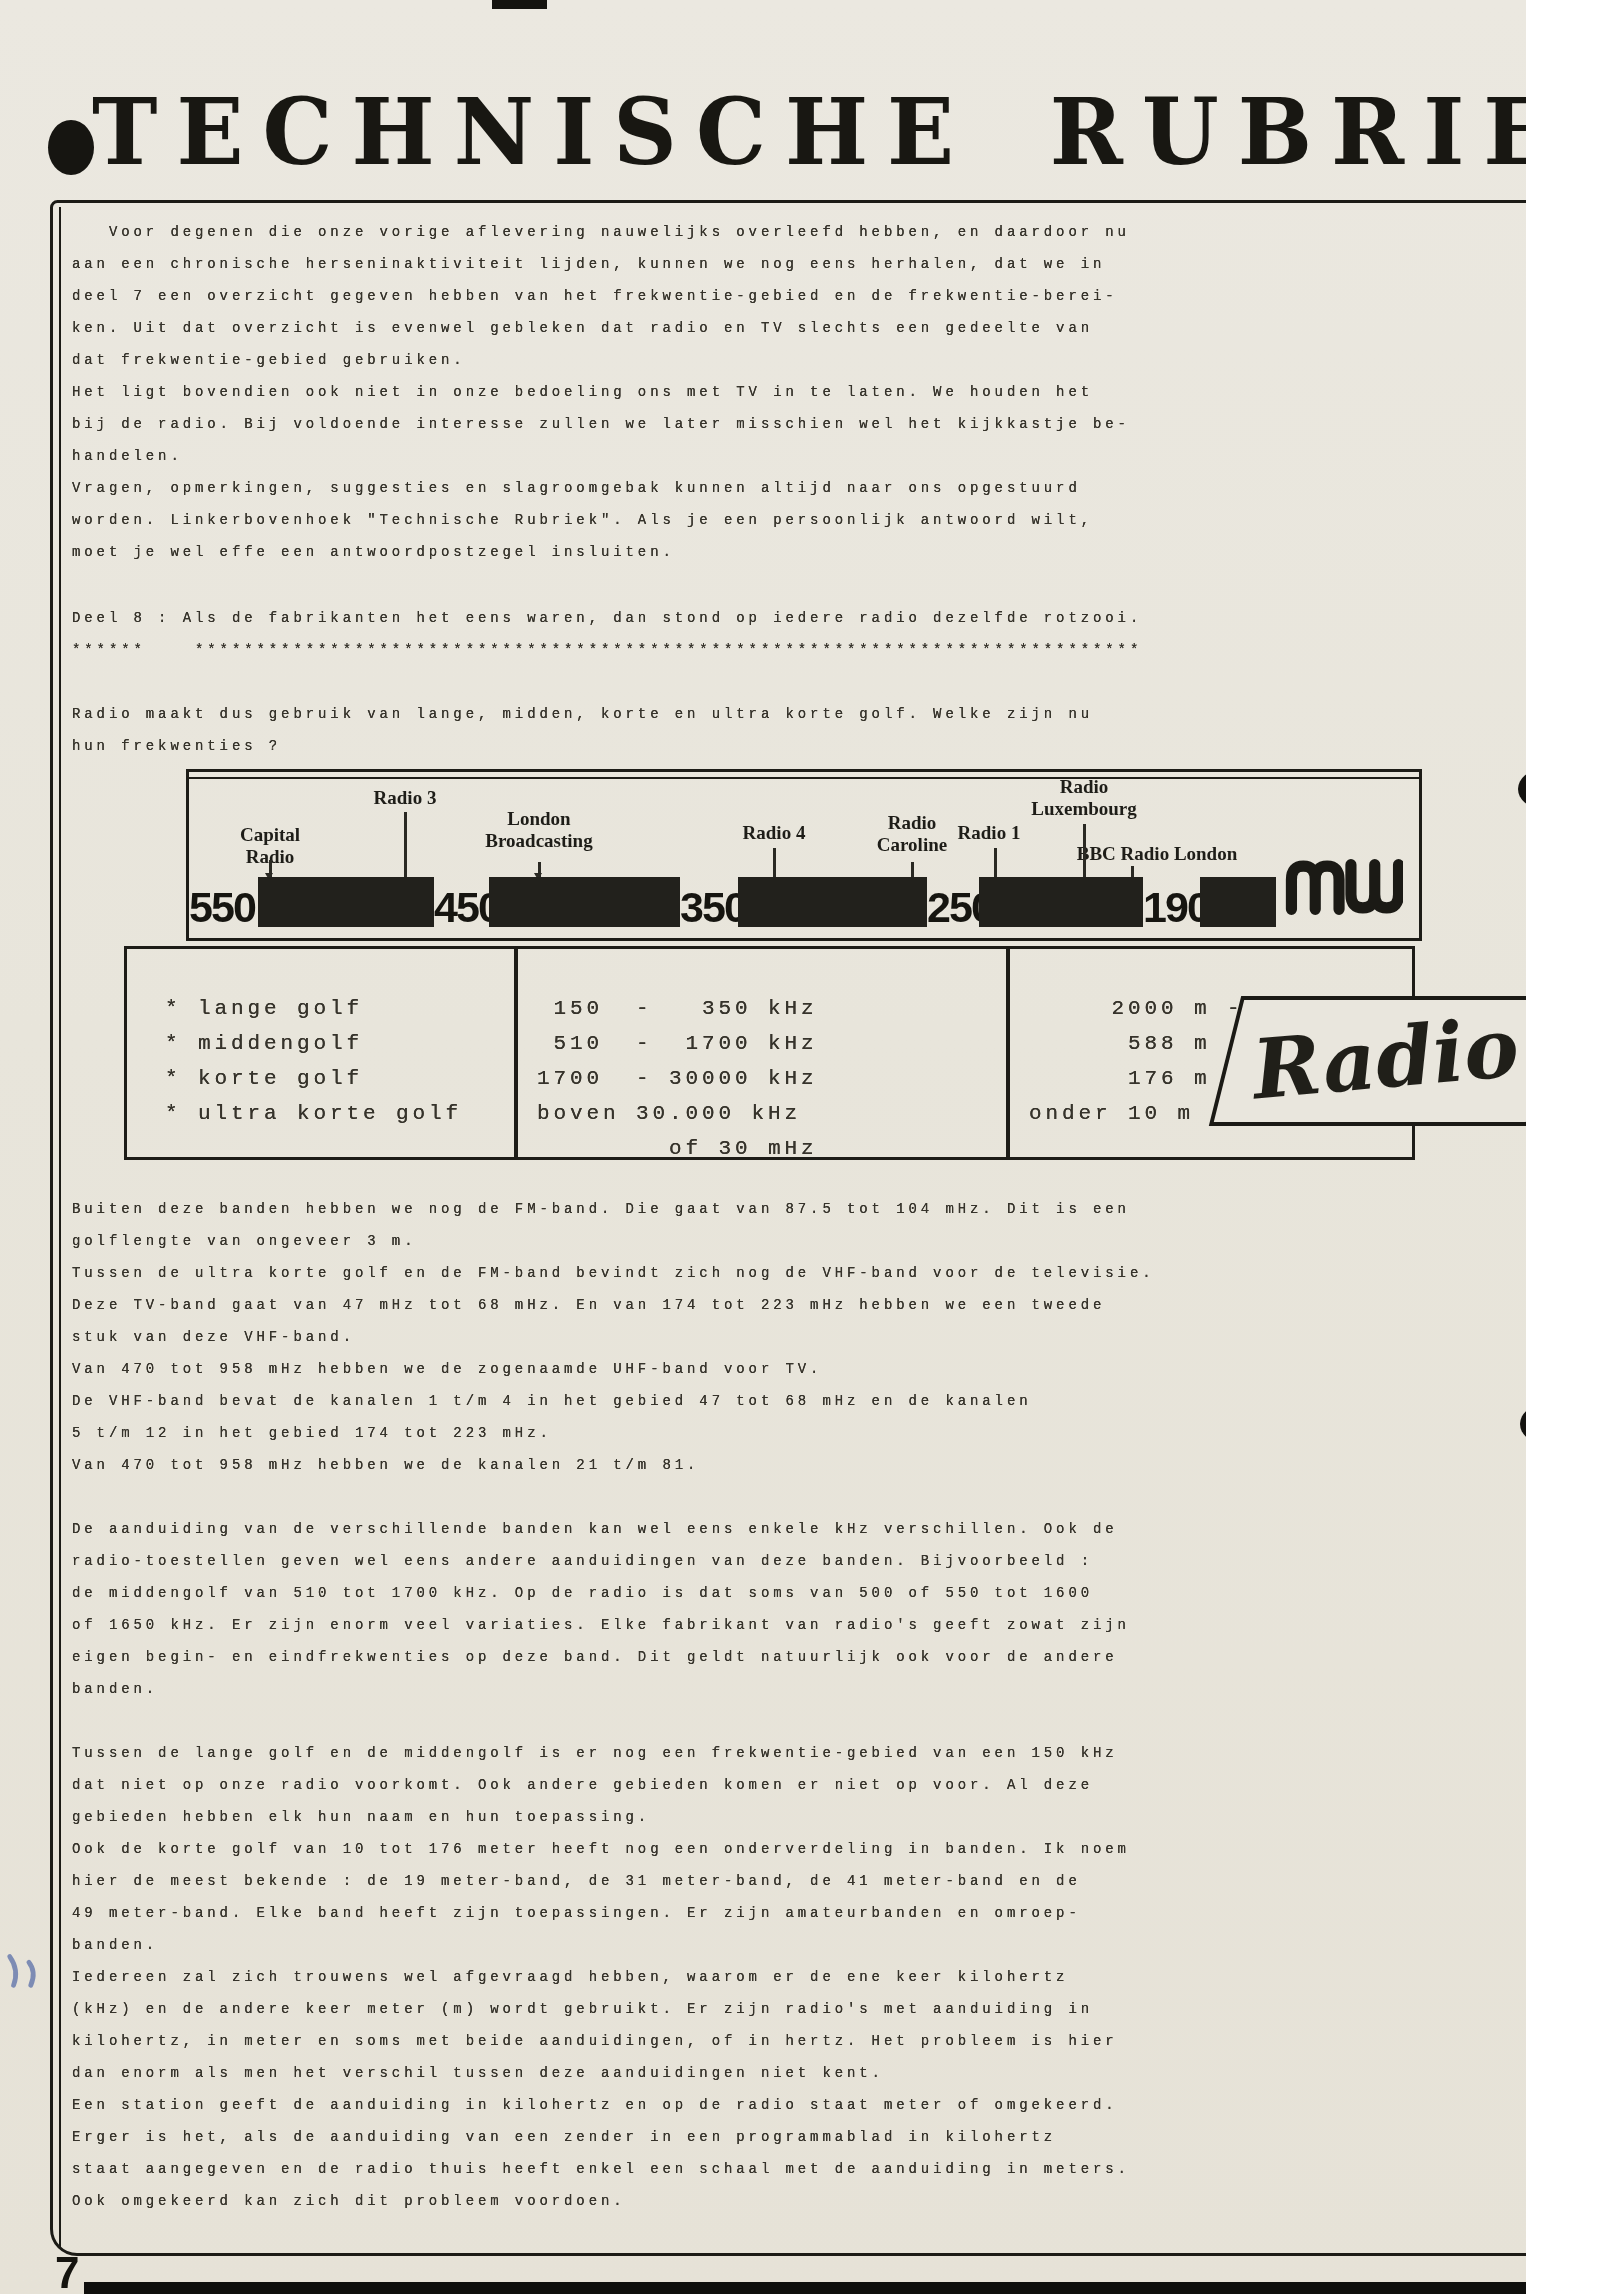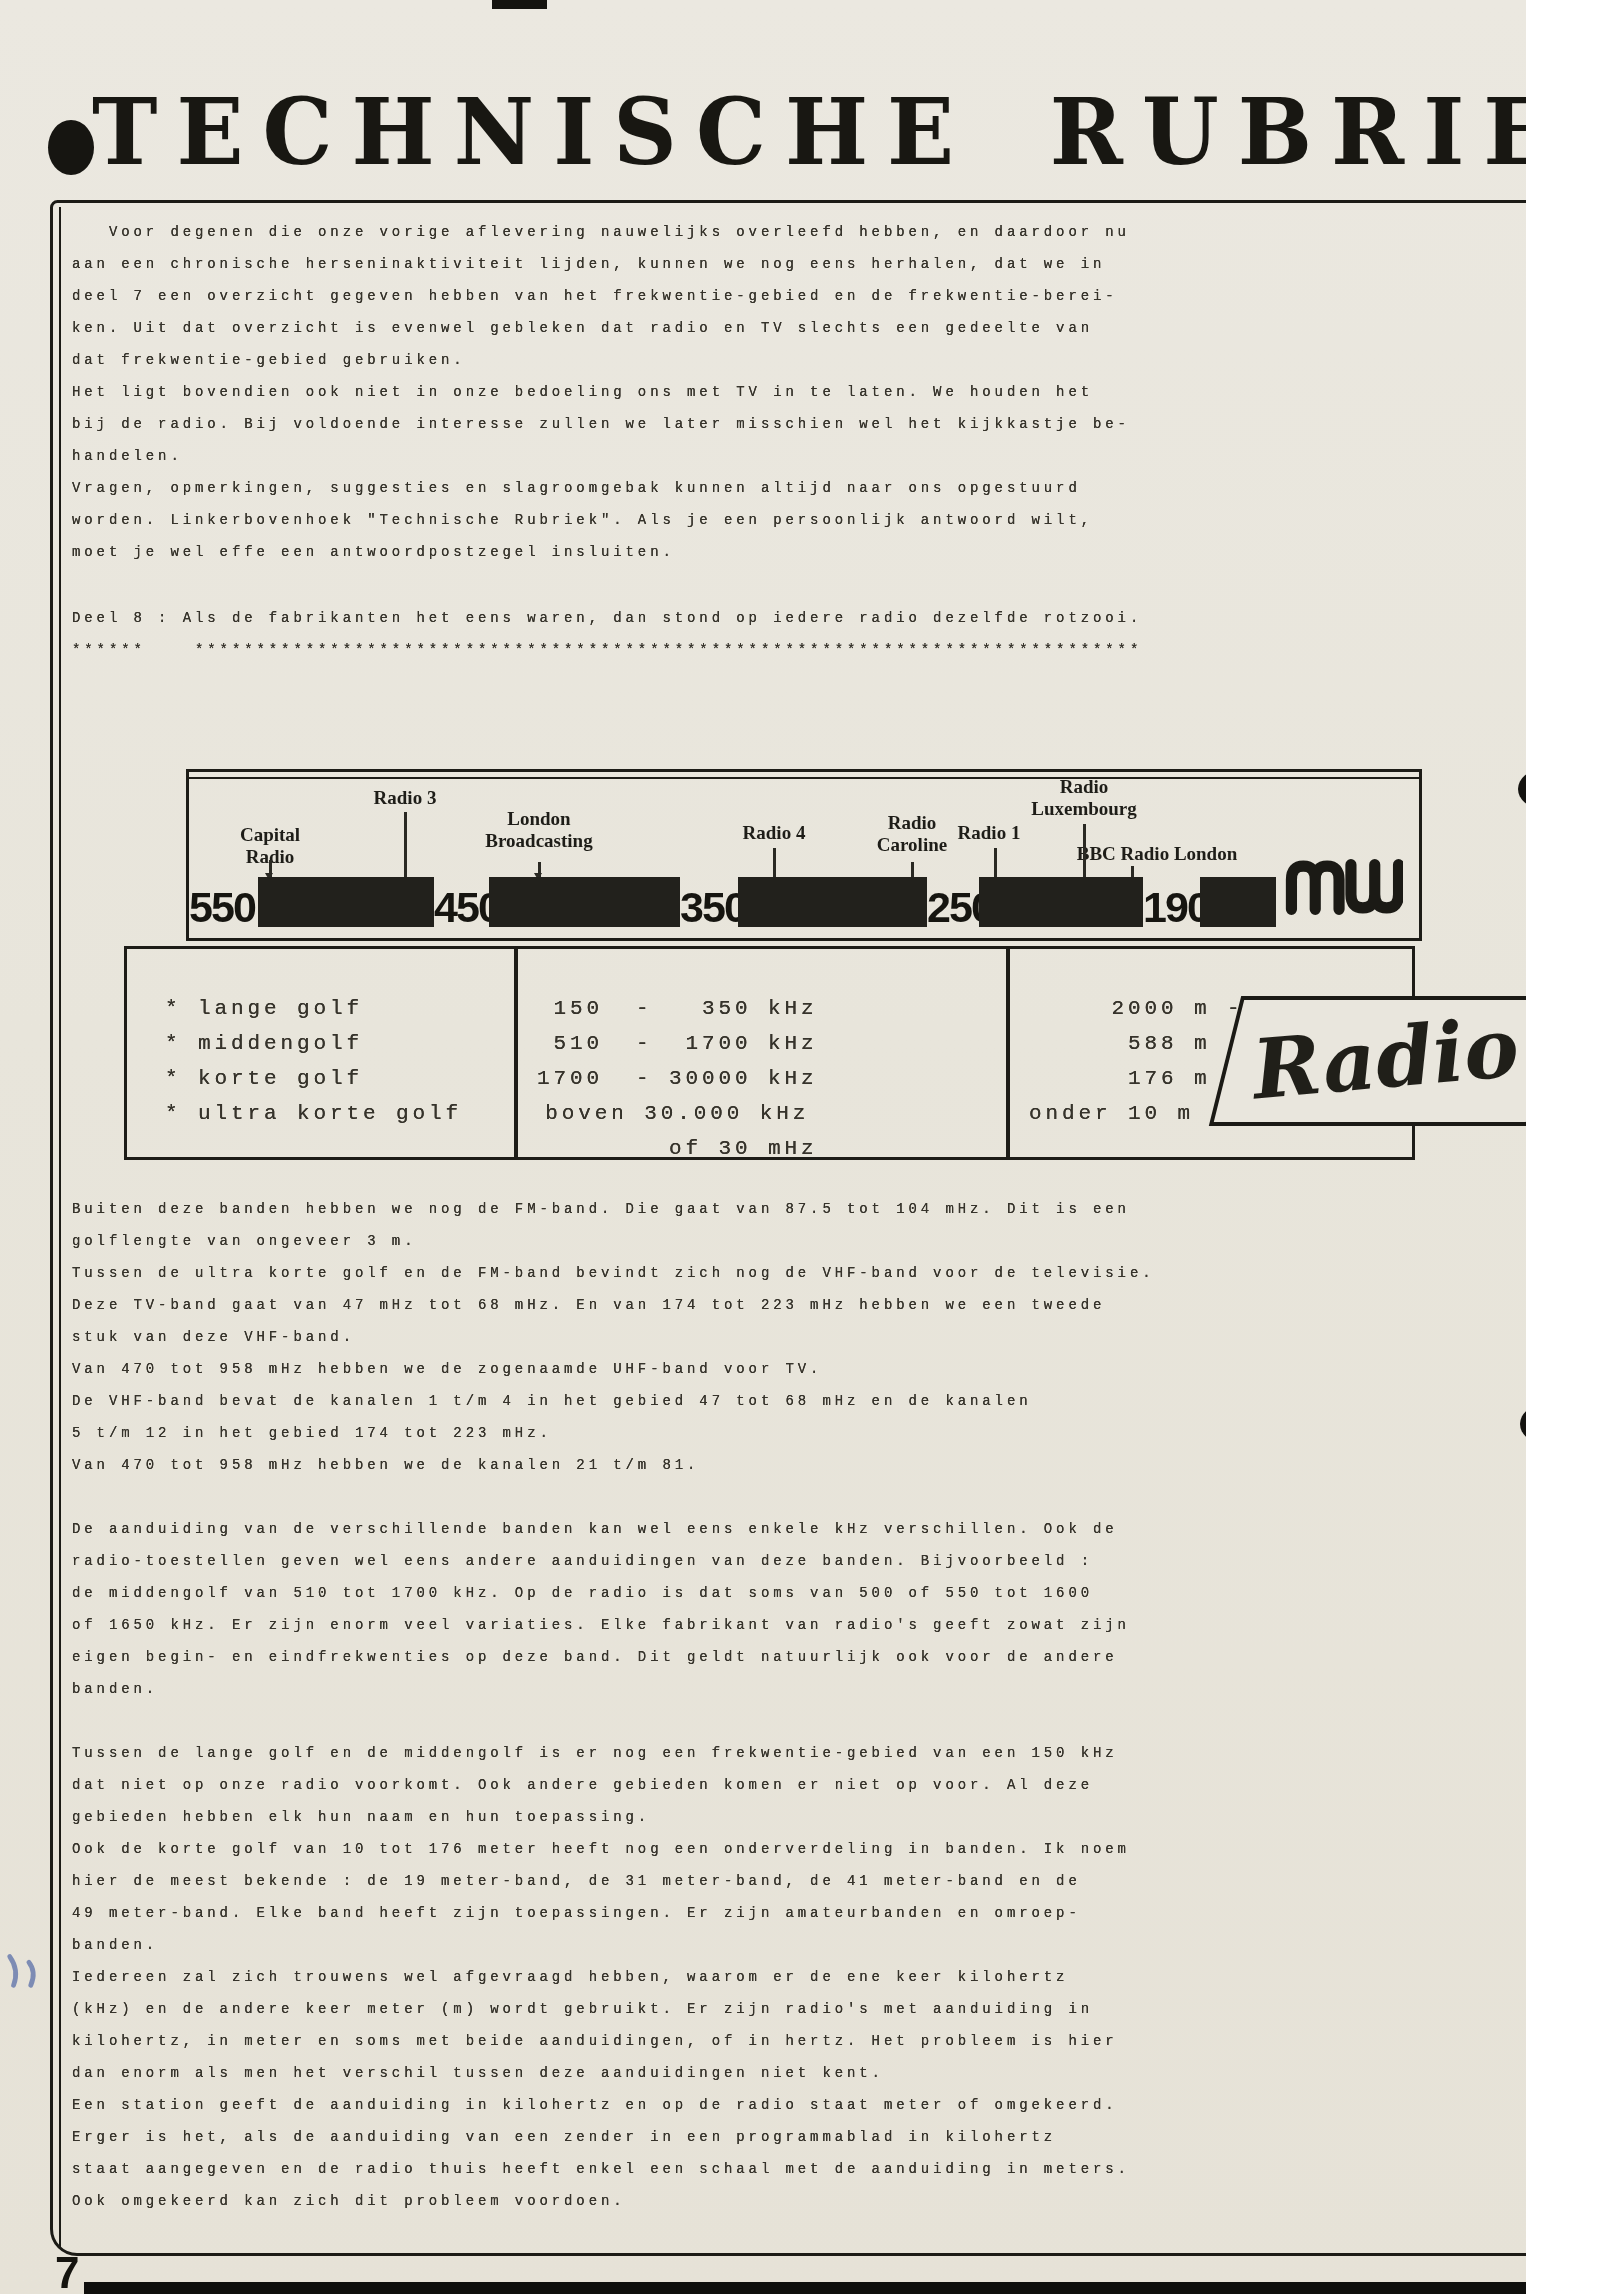--- a/index.html
+++ b/index.html
@@ -67,21 +67,21 @@
 
   
   .btable{position:absolute;left:124px;top:946px;width:1285px;height:208px;
     border:3.8px solid #1d1c17;}
   .tdiv{position:absolute;top:0;bottom:0;width:3.8px;background:#1d1c17;}
   .tdiv1{left:387px;} .tdiv2{left:879px;}
   .tcell{position:absolute;top:42px;margin:0;white-space:pre;
     font-family:"Liberation Mono",monospace;
     font-size:21px;line-height:35px;letter-spacing:3.9px;
     color:#36332b;text-shadow:0 0 0.5px #36332b;}
-  .tc1{left:38px;} .tc2{left:410px;text-align:center;} .tc3{left:902px;}
+  .tc1{left:38px;} .tc2{left:410px;} .tc3{left:902px;}
 
   
   .radiologo{position:absolute;left:1225px;top:996px;width:312px;height:122px;
     border:4.8px solid #1b1a15;background:#e9e6dd;
     transform:skewX(-14deg);z-index:5;}
   .radiologo span{display:block;margin-top:5.7px;text-align:center;
     font-family:"DejaVu Serif",serif;font-style:italic;font-weight:bold;
     font-size:82px;line-height:105px;color:#201f19;
     transform:skewX(14deg) rotate(-5deg);}
 
@@ -117,20 +117,22 @@
 ken. Uit dat overzicht is evenwel gebleken dat radio en TV slechts een gedeelte van
 dat frekwentie-gebied gebruiken.
 Het ligt bovendien ook niet in onze bedoeling ons met TV in te laten. We houden het
 bij de radio. Bij voldoende interesse zullen we later misschien wel het kijkkastje be-
 handelen.
 Vragen, opmerkingen, suggesties en slagroomgebak kunnen altijd naar ons opgestuurd
 worden. Linkerbovenhoek "Technische Rubriek". Als je een persoonlijk antwoord wilt,
 moet je wel effe een antwoordpostzegel insluiten.</pre>
   <pre class="tx deel8">Deel 8 : Als de fabrikanten het eens waren, dan stond op iedere radio dezelfde rotzooi.
 ******    *****************************************************************************</pre>
+  <pre class="tx radioq">Radio maakt dus gebruik van lange, midden, korte en ultra korte golf. Welke zijn nu
+hun frekwenties ?</pre>
 
   <div class="dial">
     <div class="dial-topline"></div>
 
     <pre class="slabel" style="left:81px;top:52px;">Capital
 Radio</pre>
     <pre class="slabel" style="left:216px;top:15.3px;">Radio 3</pre>
     <pre class="slabel" style="left:350px;top:36px;">London
 Broadcasting</pre>
     <pre class="slabel" style="left:585px;top:50px;">Radio 4</pre>

